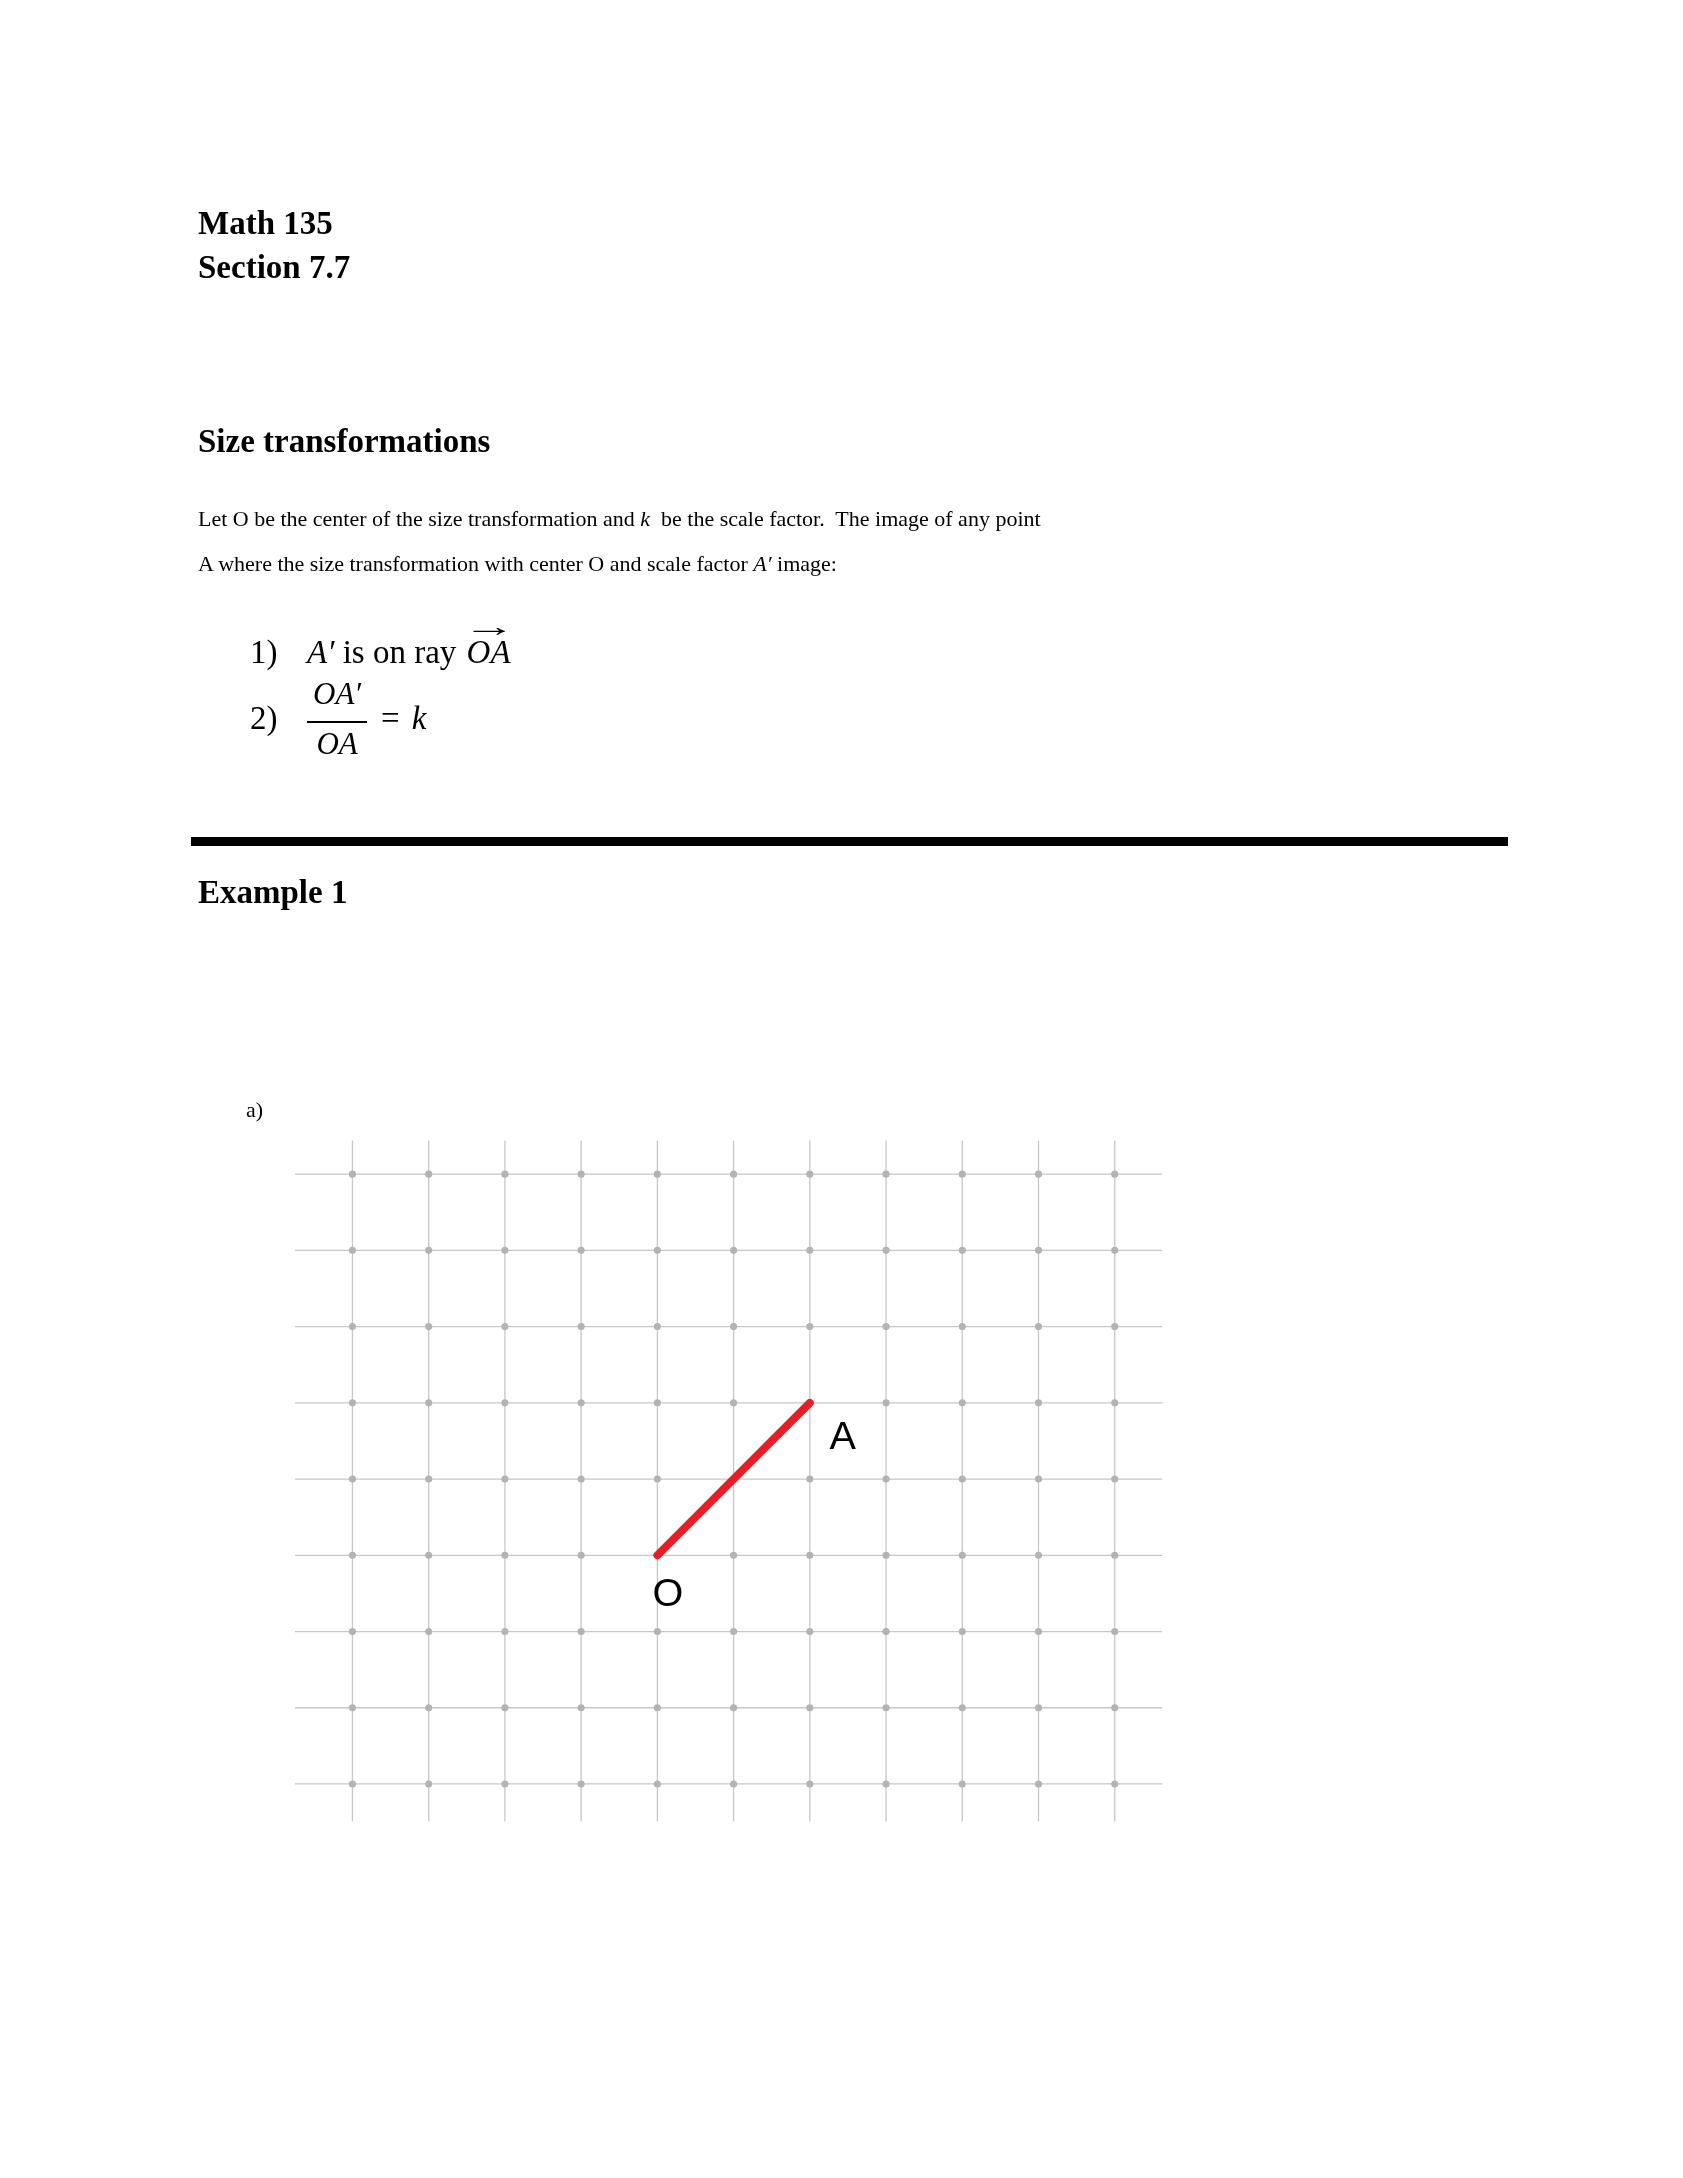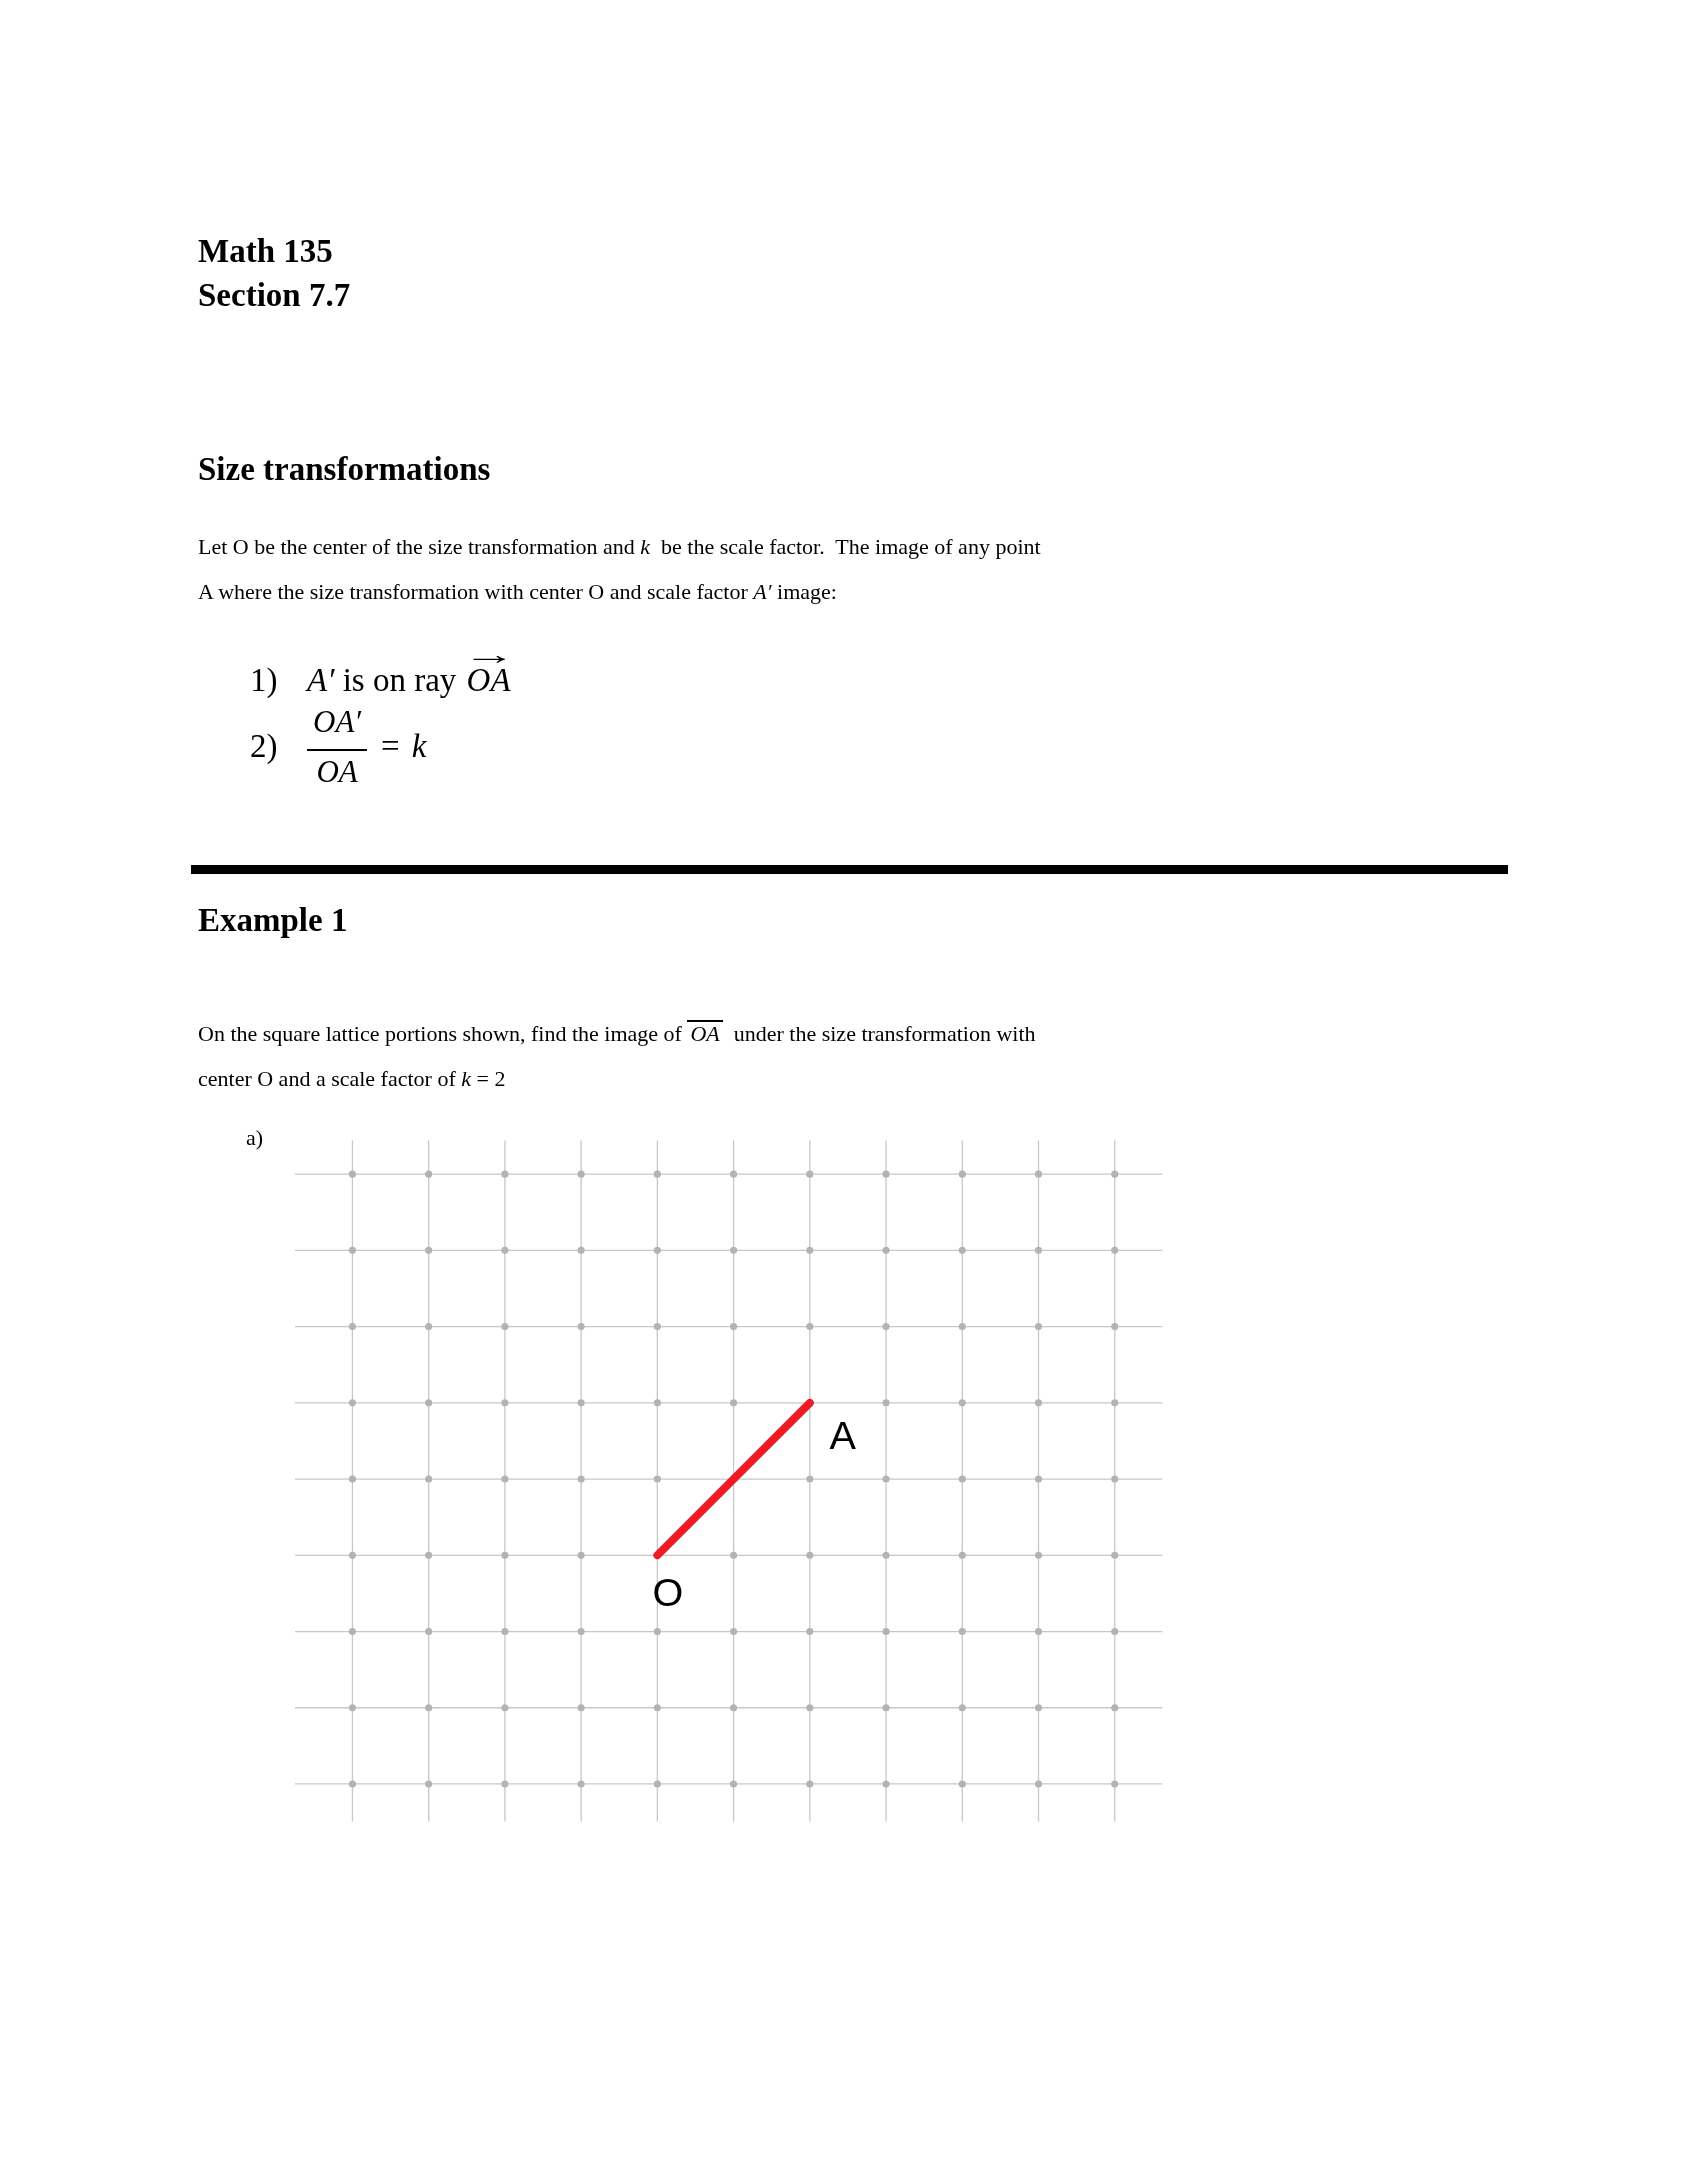--- a/index.html
+++ b/index.html
@@ -4,21 +4,21 @@
 <style>
   html,body{margin:0;padding:0;background:#fff;}
   .page{
     position:relative;
     width:1683px;height:2178px;
     background:#ffffff;
     color:#000;
     font-family:"Liberation Serif","DejaVu Serif",serif;
     overflow:hidden;
   }
-  .abs{position:absolute;margin-top:28px;}
+  .abs{position:absolute;}
   .h-line{font-size:33px;line-height:44px;font-weight:bold;}
   .body-text{font-size:22px;line-height:45px;white-space:pre-wrap;}
   .it{font-style:italic;}
   
   .ovl{
     display:inline-block;
     border-top:2.4px solid #000;
     padding:1px 3px 0 3px;
     line-height:1.0;
   }
@@ -69,21 +69,20 @@
       <span class="den it">OA</span>
     </span>
     <span class="eq">=</span>
     <span class="rhs it">k</span>
   </div>
 
   <div class="abs divider" style="left:191px;top:837px;width:1317px;height:9px;"></div>
 
   <div class="abs h-line" style="left:198px;top:870px;">Example 1</div>
 
-  <div class="abs body-text" style="left:198px;top:983px;width:1366px;"><span>On the square lattice portions shown, find the image of </span><span class="it ovl">OA</span><span>  under the size transformation with</span><br><span>center O and a scale factor of </span><span class="it">k</span><span> = 2</span></div>
 
   <div class="abs body-text" style="left:246px;top:1087px;">a)</div>
 
   <svg class="figure-svg" viewBox="0 0 1700 2200" xmlns="http://www.w3.org/2000/svg">
       <line x1="298" x2="1174" y1="1186" y2="1186" stroke="#c7c7c7" stroke-width="1.3"></line>
       <line x1="298" x2="1174" y1="1263" y2="1263" stroke="#c7c7c7" stroke-width="1.3"></line>
       <line x1="298" x2="1174" y1="1340" y2="1340" stroke="#c7c7c7" stroke-width="1.3"></line>
       <line x1="298" x2="1174" y1="1417" y2="1417" stroke="#c7c7c7" stroke-width="1.3"></line>
       <line x1="298" x2="1174" y1="1494" y2="1494" stroke="#c7c7c7" stroke-width="1.3"></line>
       <line x1="298" x2="1174" y1="1571" y2="1571" stroke="#c7c7c7" stroke-width="1.3"></line>

